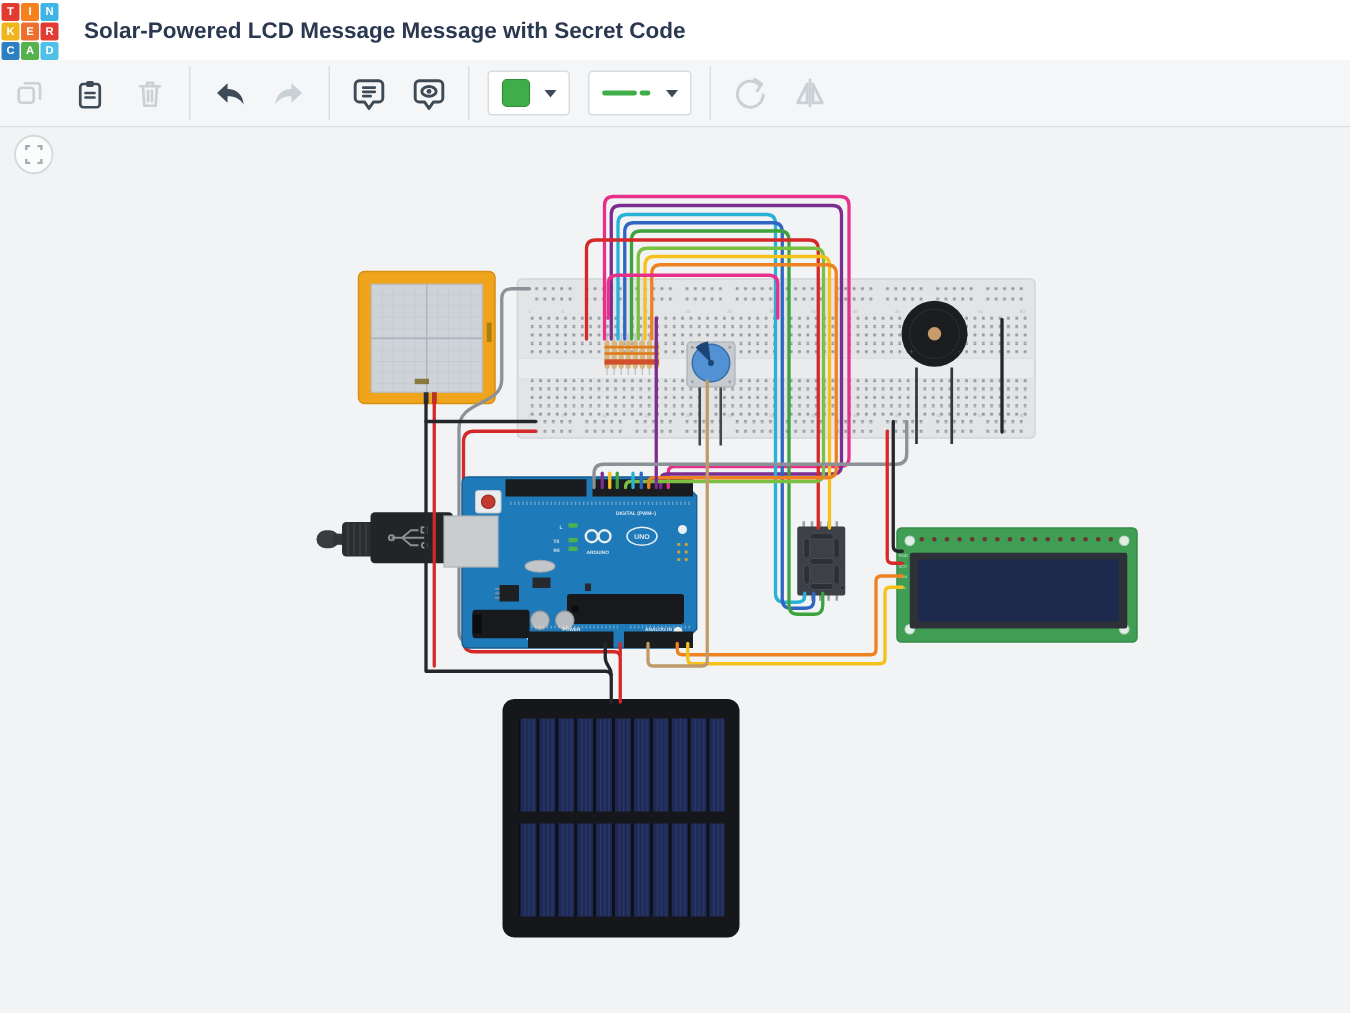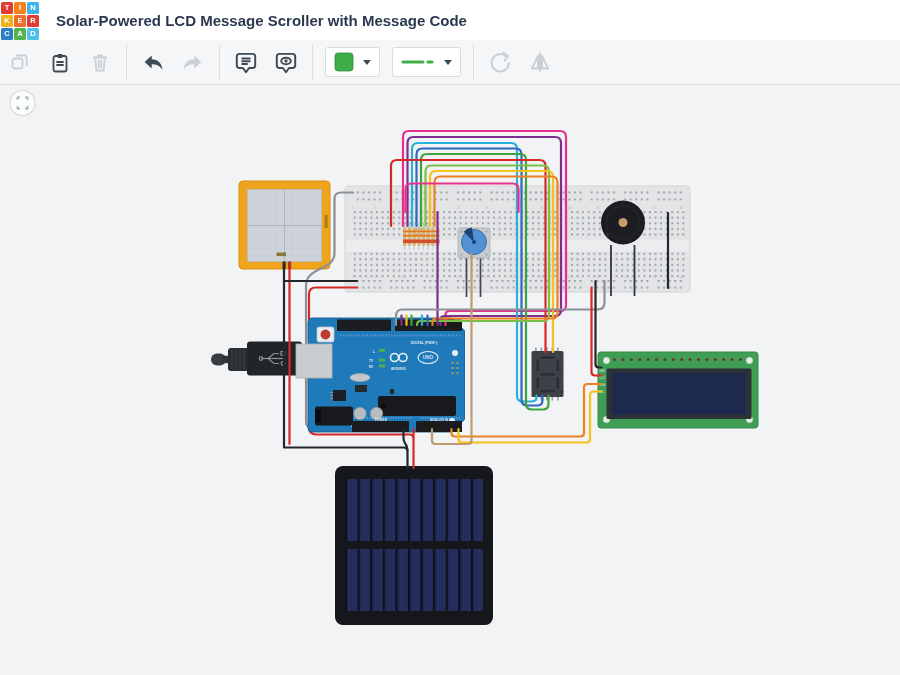--- a/index.html
+++ b/index.html
@@ -28,21 +28,21 @@
     <div class="cell" style="background: rgb(226, 60, 50);">T</div>
     <div class="cell" style="background: rgb(245, 130, 31);">I</div>
     <div class="cell" style="background: rgb(63, 181, 230);">N</div>
     <div class="cell" style="background: rgb(240, 180, 28);">K</div>
     <div class="cell" style="background: rgb(238, 111, 45);">E</div>
     <div class="cell" style="background: rgb(226, 60, 50);">R</div>
     <div class="cell" style="background: rgb(43, 127, 194);">C</div>
     <div class="cell" style="background: rgb(86, 178, 76);">A</div>
     <div class="cell" style="background: rgb(79, 192, 232);">D</div>
   </div>
-  <div id="title">Solar-Powered LCD Message Scroller with Message Code</div>
+  <div id="title">Solar-Powered LCD Message Message with Secret Code</div>
 </div>
 
 <div id="toolbar">
   <button class="tbtn disabled">
     <svg width="24" height="24" viewBox="0 0 24 24">
       <rect x="4.5" y="8.5" width="10" height="10" rx="2"></rect>
         <path d="M8.5,5.5 h8.2 a2,2 0 0 1 2,2 v8.2"></path>
     </svg>
   </button>
   <button class="tbtn">

